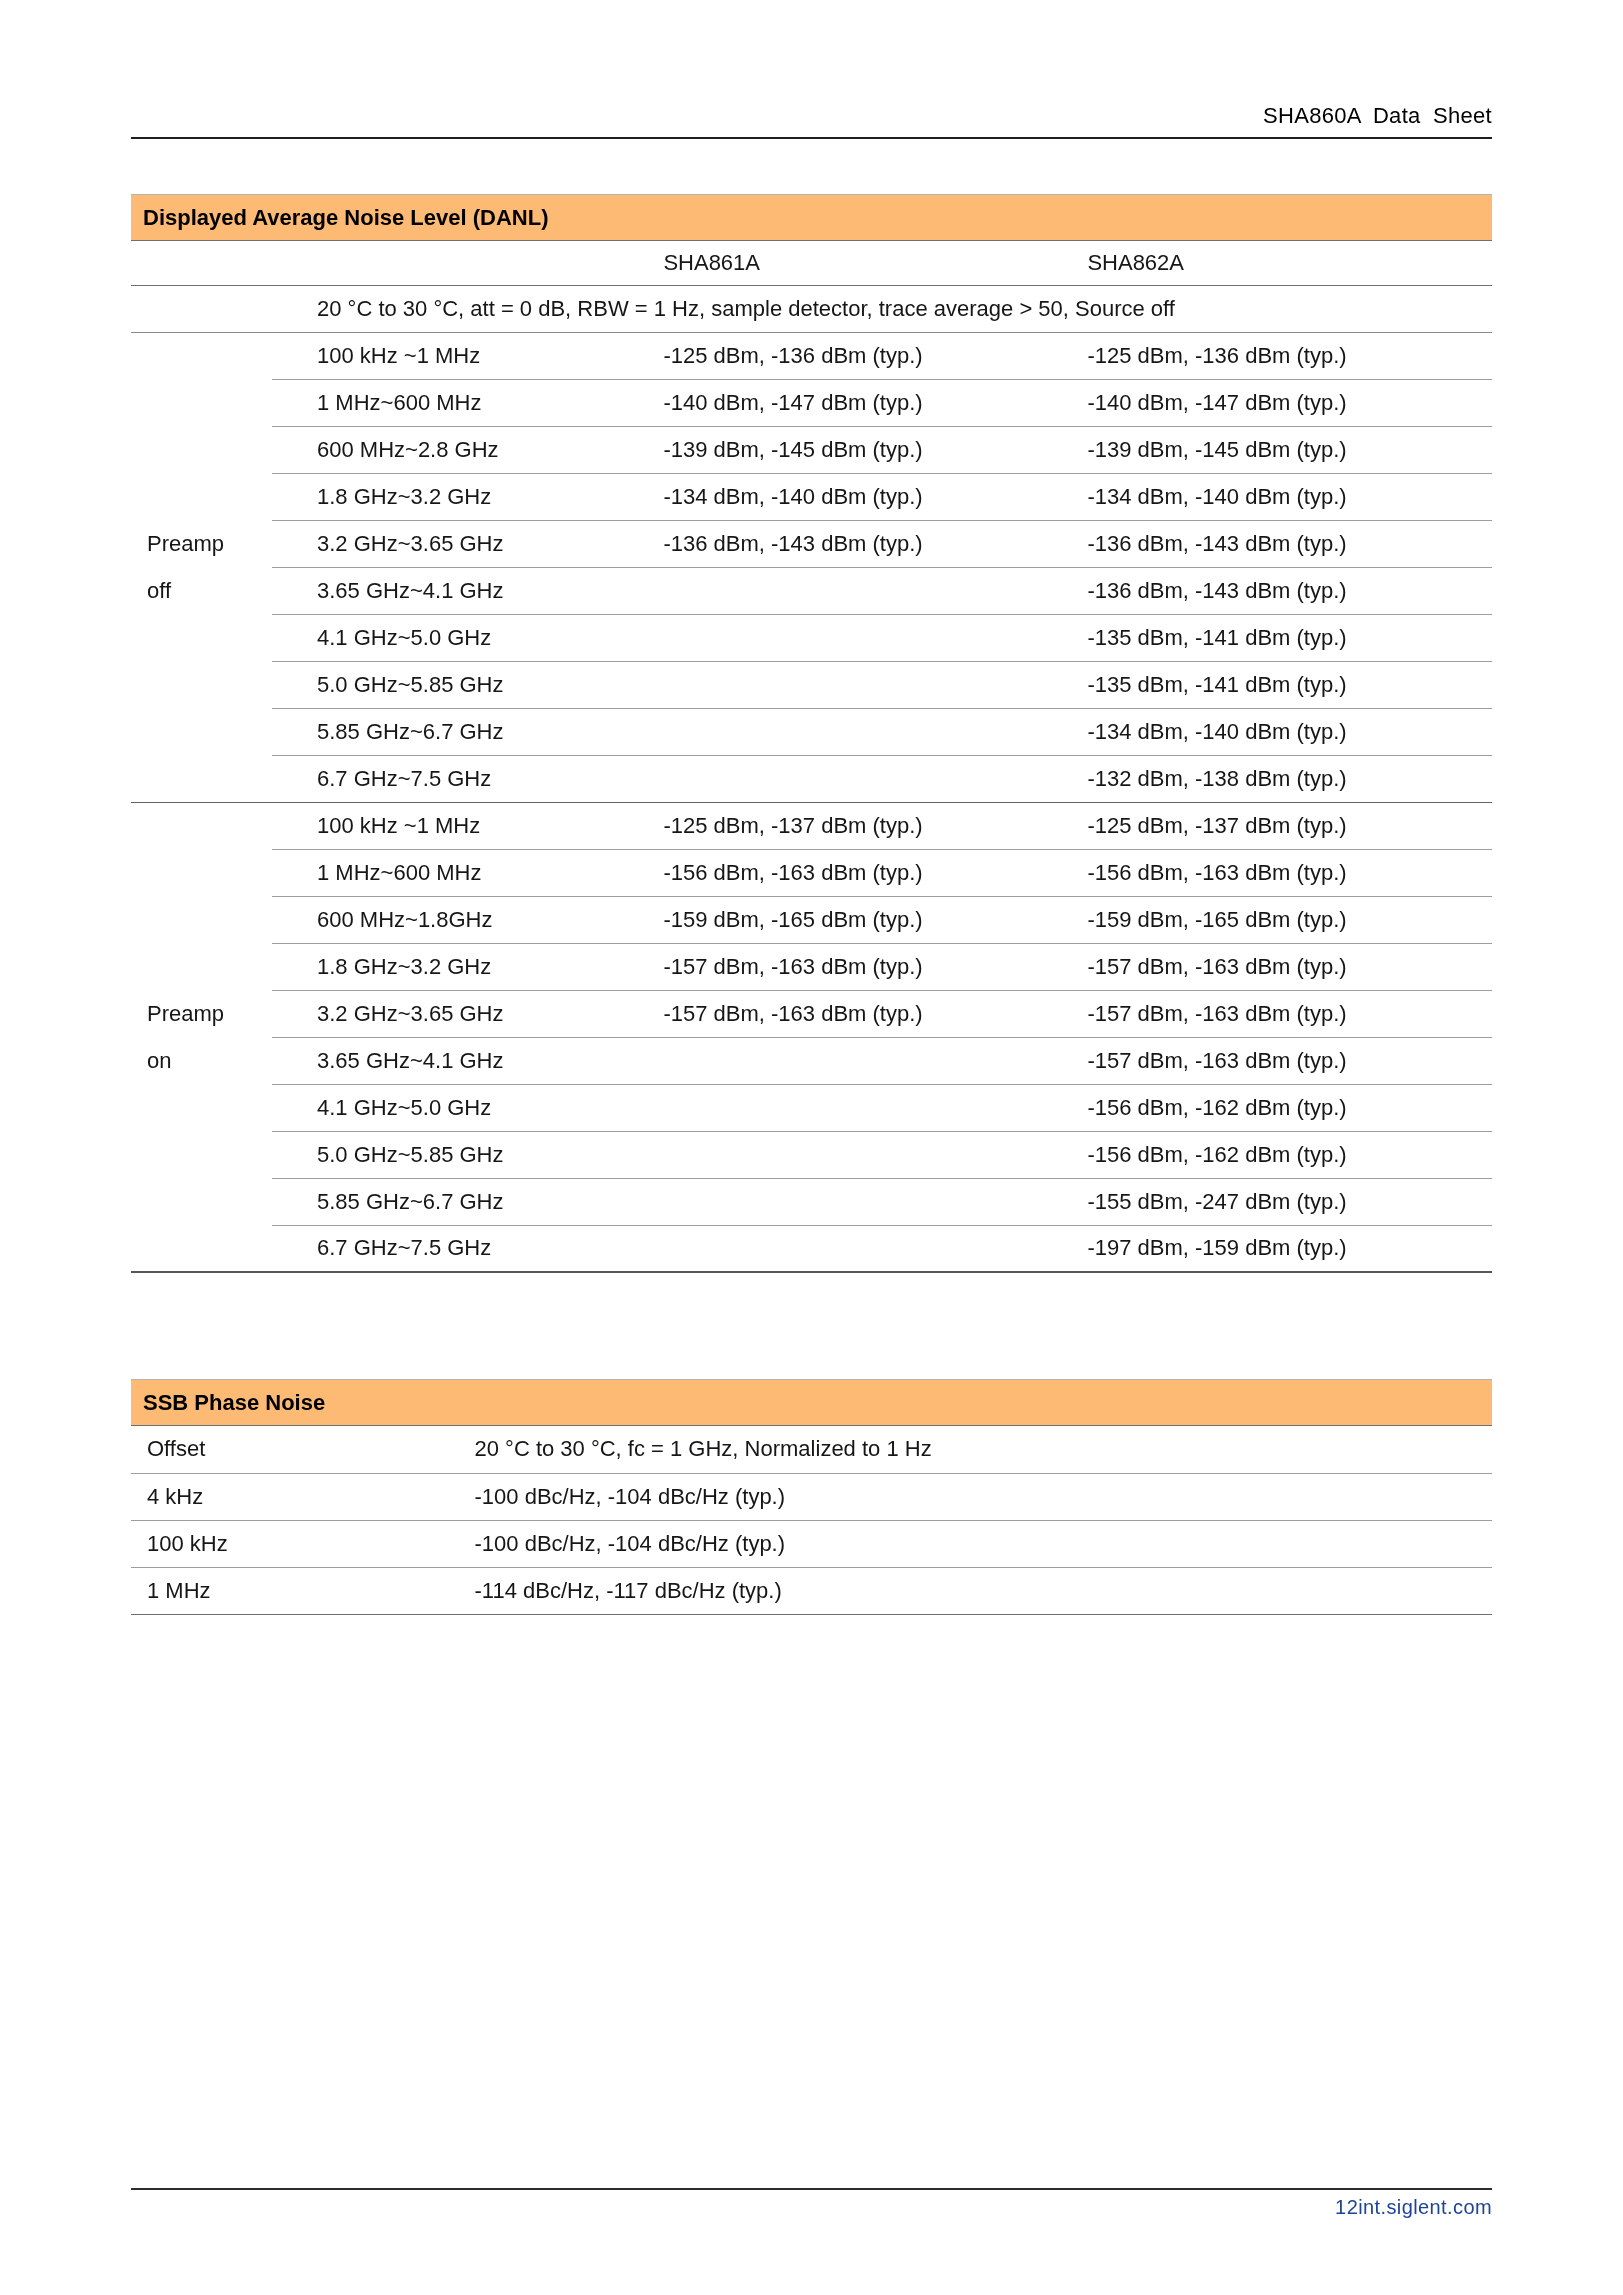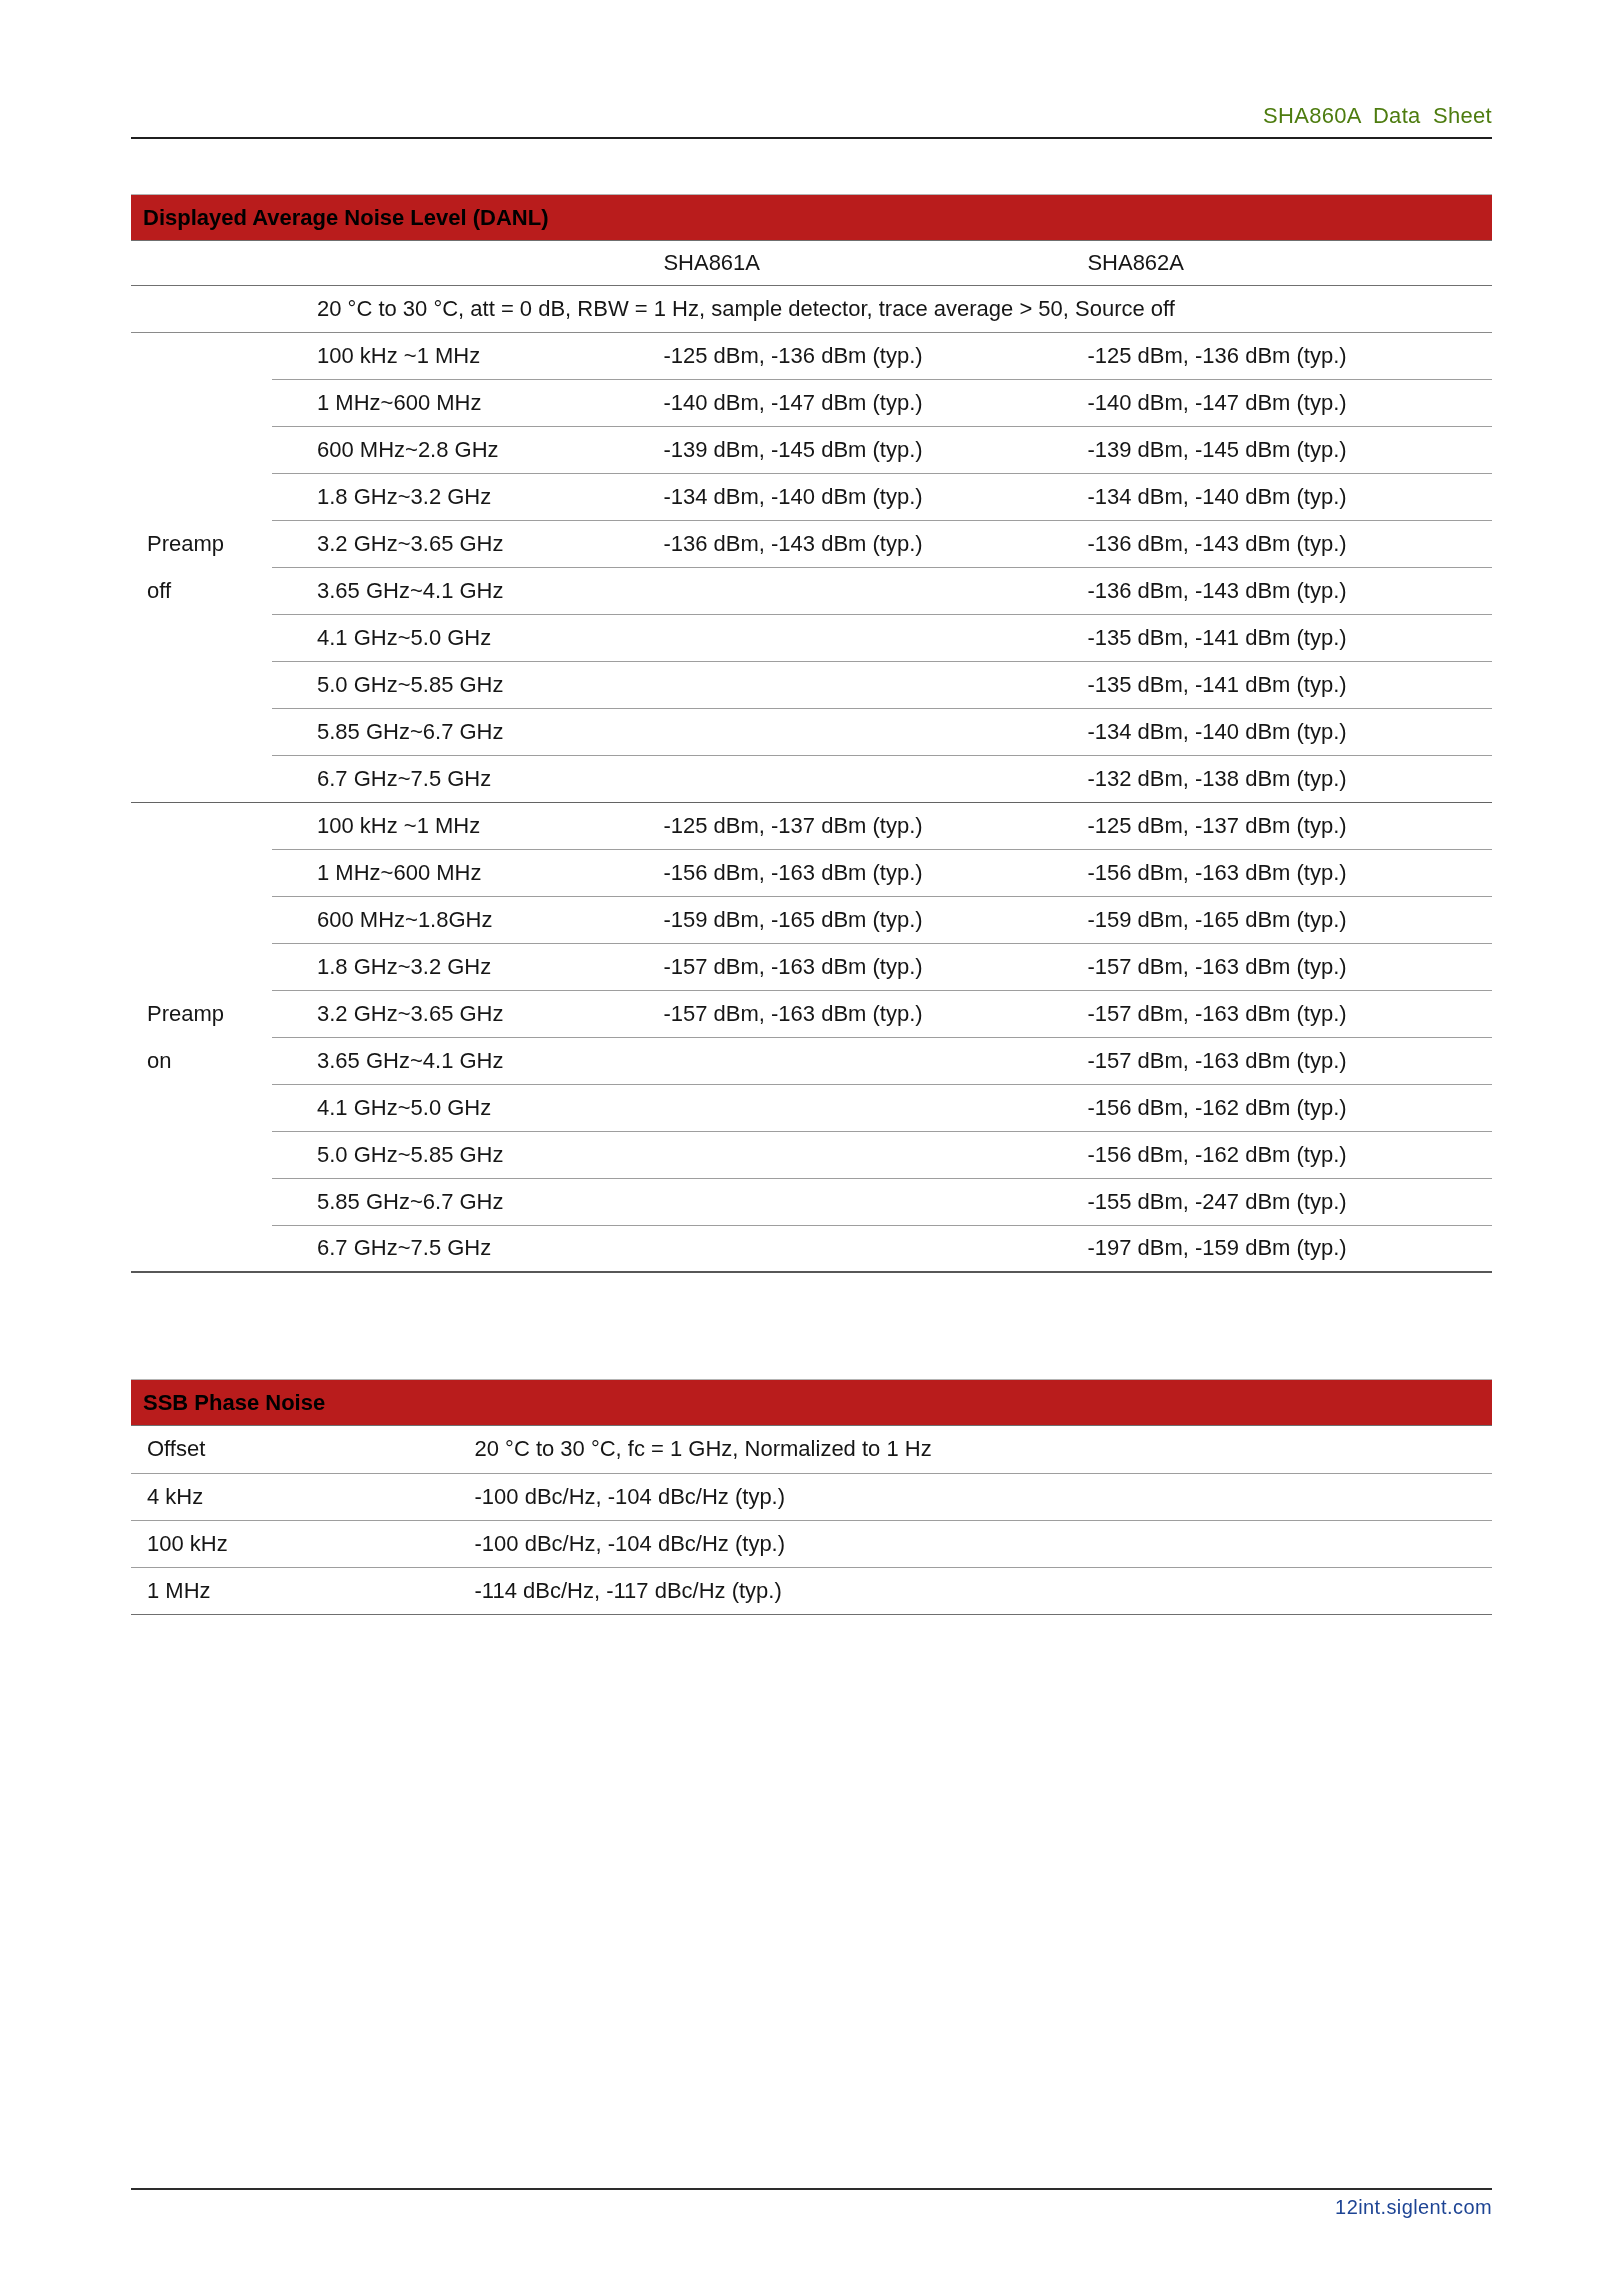--- a/index.html
+++ b/index.html
@@ -21,29 +21,29 @@
     position: absolute;
     left: 131px;
     top: 103px;
     width: 1361px;
     text-align: right;
     padding-bottom: 7.6px;
     border-bottom: 2.5px solid #1f1f1f;
   }
   .doc-header .title {
     font-size: 22px;
-    color: #4d7c0f;
+    color: #000000;
     word-spacing: 6px;
     letter-spacing: 0.3px;
   }
 
   
   .titlebar {
     height: 47px;
-    background: #b91c1c;
+    background: #fdba74;
     border-top: 0.8px solid #b3b3b3;
     border-bottom: 1.7px solid #6f6f6f;
     display: flex;
     align-items: center;
     padding-left: 12px;
     box-sizing: border-box;
     font-size: 22px;
     font-weight: bold;
     color: #000000;
   }

